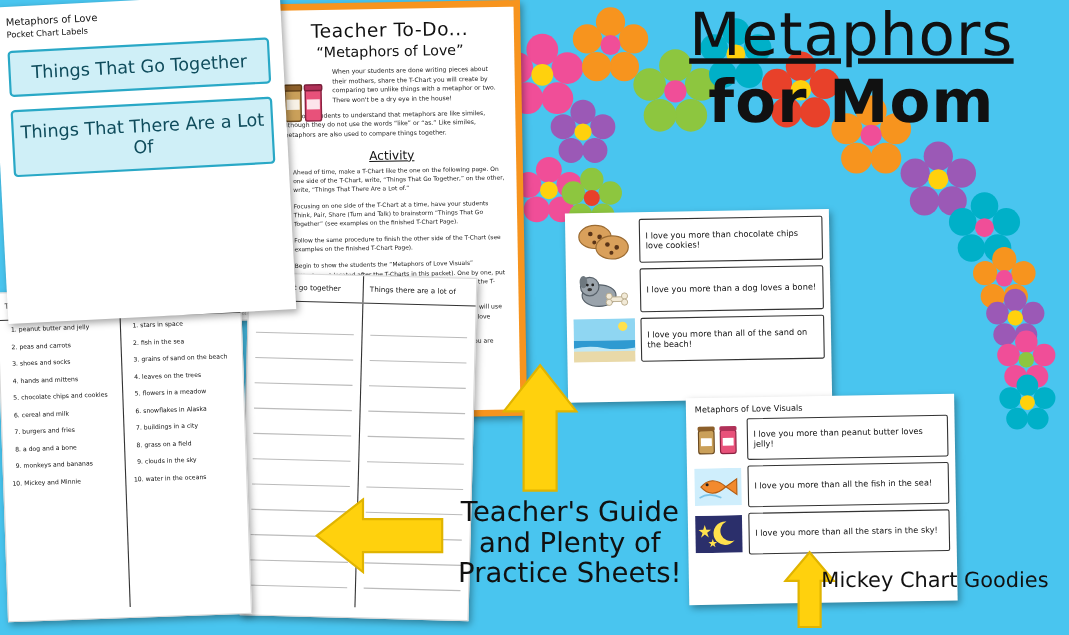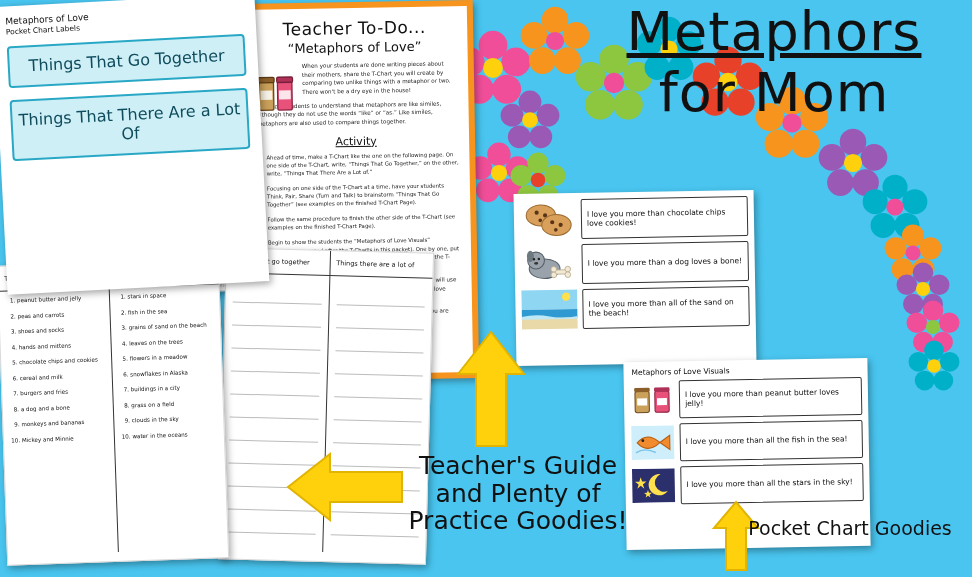--- a/index.html
+++ b/index.html
@@ -19,21 +19,21 @@
   }
 
   
   .title{
     position:absolute;right:8px;top:6px;width:380px;
     text-align:center;color:#111;
     font-family:"DejaVu Sans", sans-serif;
     line-height:.95;letter-spacing:1px;
   }
   .title .l1{font-size:54px;font-weight:400;text-decoration:underline;}
-  .title .l2{font-size:54px;font-weight:400;display:block;margin-top:10px;}
+  .title .l2{font-size:54px;font-weight:700;display:block;margin-top:10px;}
 
   
   .flower{position:absolute;}
   .flower svg{display:block;}
 
   
   #ws-metaphors{
     left:12px;top:4px;width:218px;height:290px;
     transform:rotate(-1.5deg);
   }
@@ -563,16 +563,16 @@
     <svg width="118" height="70" viewBox="0 0 118 70">
         <path d="M2 35 L44 2 L44 20 L116 20 L116 50 L44 50 L44 68 Z" fill="#ffd10d" stroke="#e0b400" stroke-width="2"></path>
       </svg>
   </div>
   <div class="arrow" style="left:712px;top:500px;">
     <svg width="48" height="72" viewBox="0 0 48 72">
         <path d="M24 2 L46 28 L34 28 L34 70 L14 70 L14 28 L2 28 Z" fill="#ffd10d" stroke="#e0b400" stroke-width="2"></path>
       </svg>
   </div>
 
-  <div class="caption" id="cap-teacher">Teacher's Guide and Plenty of Practice Goodies!</div>
-  <div class="caption" id="cap-pocket">Pocket Chart Goodies</div>
+  <div class="caption" id="cap-teacher">Teacher's Guide and Plenty of Practice Sheets!</div>
+  <div class="caption" id="cap-pocket">Mickey Chart Goodies</div>
 
 </div>
 
 </body></html>

